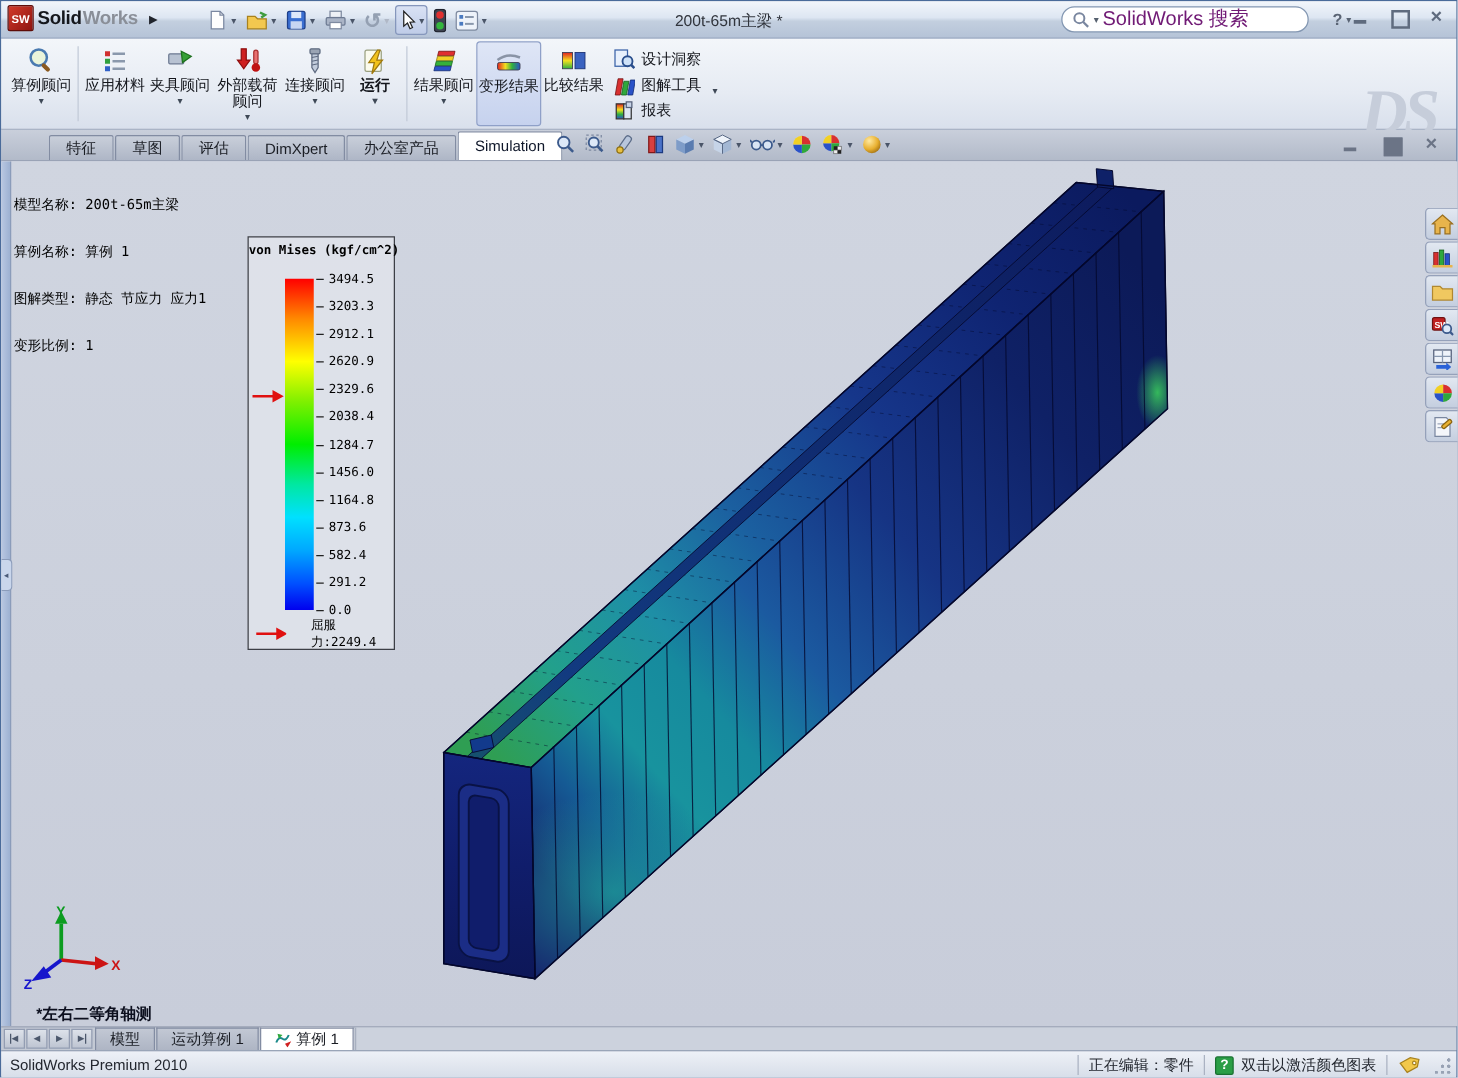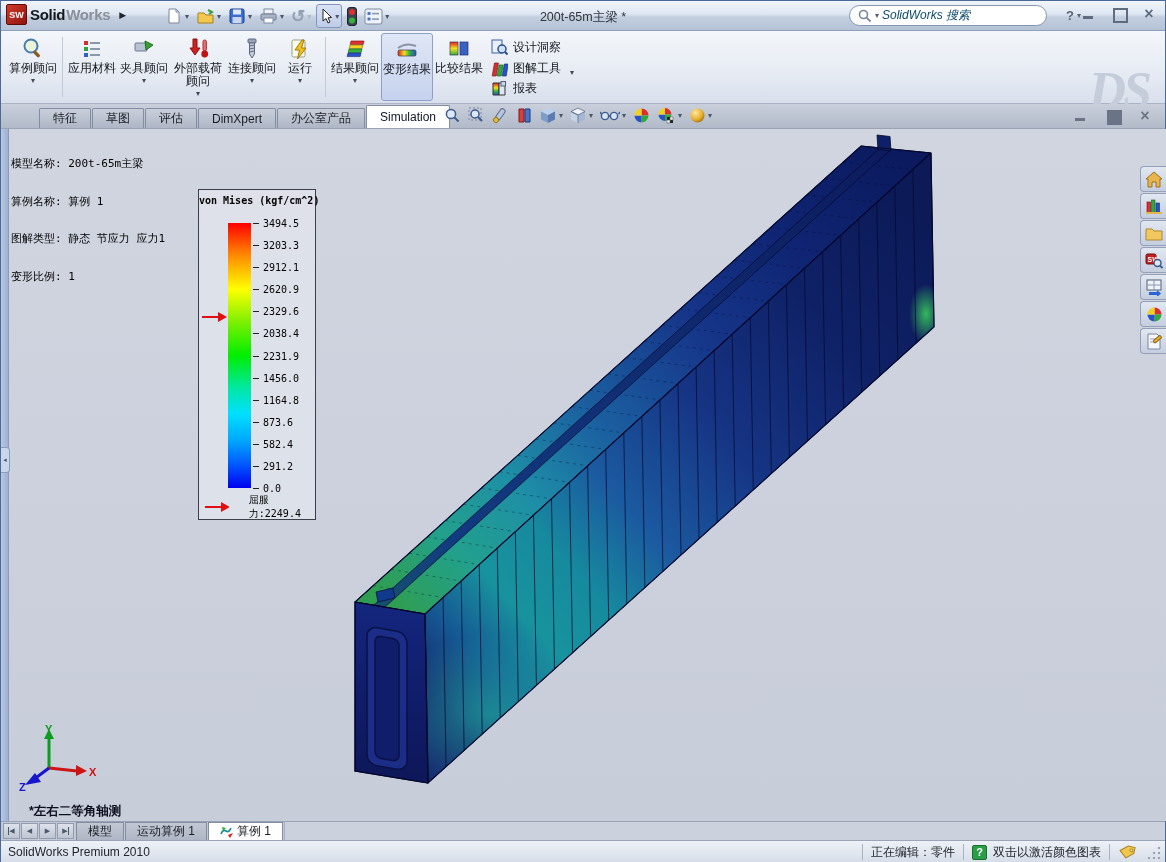--- a/index.html
+++ b/index.html
@@ -15,21 +15,21 @@
   .logo-cube { width:21px; height:21px; background:linear-gradient(135deg,#d23a2a,#8e1410); border:1px solid #5e0c08; border-radius:2px; color:#fff; font-size:9px; font-weight:bold; display:flex; align-items:center; justify-content:center; }
   .logo-solid { font-size:15px; font-weight:bold; color:#15171c; letter-spacing:-0.3px; }
   .logo-works { font-size:15px; font-weight:bold; color:#8a8f98; letter-spacing:-0.3px; margin-left:-2px; }
   .logo-fly { color:#20242c; font-size:9px; margin-left:6px; }
   .qt { position:absolute; left:162px; top:2px; height:26px; display:flex; align-items:center; gap:3px; }
   .qt-btn { display:flex; align-items:center; height:24px; padding:0 2px; border-radius:3px; }
   .qt-btn .dd { font-size:8px; color:#4a5568; margin-left:2px; }
   .qt-btn.pressed { background:linear-gradient(180deg,#d9e2f4,#bfcce8); border:1px solid #8596bc; }
   .doc-title { position:absolute; left:0; top:8px; width:100%; text-align:center; font-size:12.5px; color:#30343c; pointer-events:none; }
   .search-box { position:absolute; right:118px; top:4px; width:198px; height:21px; background:#fff; border:1px solid #8397b2; border-radius:11px; display:flex; align-items:center; padding:0 8px; gap:3px; }
-  .search-text { color:#0c4a6e; font-size:12px;font-style:italic; }
+  .search-text { color:#701a75; font-size:16px; }
   .search-dd { font-size:8px; color:#55606e; }
   .tb-help { position:absolute; right:84px; top:7px; color:#5a6474; font-weight:bold; font-size:13px; display:flex; gap:3px; align-items:center; }
   .tb-help .dd { font-size:8px; font-weight:normal; }
   .winbtns { position:absolute; right:8px; top:6px; display:flex; gap:14px; align-items:center; }
   .wb { width:16px; height:14px; position:relative; cursor:default; }
   .wb-min::after { content:""; position:absolute; left:2px; bottom:2px; width:10px; height:3px; background:#5f6b7e; }
   .wb-max::after { content:""; position:absolute; left:2px; top:1px; width:11px; height:11px; border:2px solid #5f6b7e; }
   .wb-close { color:#5f6b7e; font-size:16px; font-weight:bold; line-height:13px; text-align:center; }
 
   
@@ -260,21 +260,21 @@
             <rect x="8" y="2" width="8" height="4" rx="1" fill="#9aa4b4" stroke="#5e6a80"></rect>
             <path d="M9.5 6 h5 v11 l-2.5 4 -2.5 -4 z" fill="#c2ccdc" stroke="#5e6a80"></path>
             <line x1="9.5" y1="9" x2="14.5" y2="8" stroke="#5e6a80"></line>
             <line x1="9.5" y1="12" x2="14.5" y2="11" stroke="#5e6a80"></line>
             <line x1="9.5" y1="15" x2="14.5" y2="14" stroke="#5e6a80"></line>
           </svg>
         </div>
       <div class="rlbl">连接顾问</div>
       <div class="dd">▾</div>
     </div>
-    <div class="rb" style="width:44px;">
+    <div class="rb" style="width:44px;font-weight:bold;">
       <div class="ric">
           <svg width="24" height="24">
             <rect x="4" y="3" width="13" height="17" rx="1.5" fill="#fbfbee" stroke="#9aa080"></rect>
             <path d="M14 3 L7 13 h4.5 L9.5 22 L18 11 h-4.5 L16 3 z" fill="#f2c21c" stroke="#a07a10"></path>
           </svg>
         </div>
       <div class="rlbl">运行</div>
       <div class="dd">▾</div>
     </div>
     <div class="rib-sep"></div>
@@ -636,21 +636,21 @@
       <div class="lg-row" style="top:115px;">
           <div class="mark"></div>
           <div class="val">2329.6</div>
         </div>
       <div class="lg-row" style="top:137px;">
           <div class="mark"></div>
           <div class="val">2038.4</div>
         </div>
       <div class="lg-row" style="top:160px;">
           <div class="mark"></div>
-          <div class="val">2231.9</div>
+          <div class="val">1284.7</div>
         </div>
       <div class="lg-row" style="top:182px;">
           <div class="mark"></div>
           <div class="val">1456.0</div>
         </div>
       <div class="lg-row" style="top:204px;">
           <div class="mark"></div>
           <div class="val">1164.8</div>
         </div>
       <div class="lg-row" style="top:226px;">

